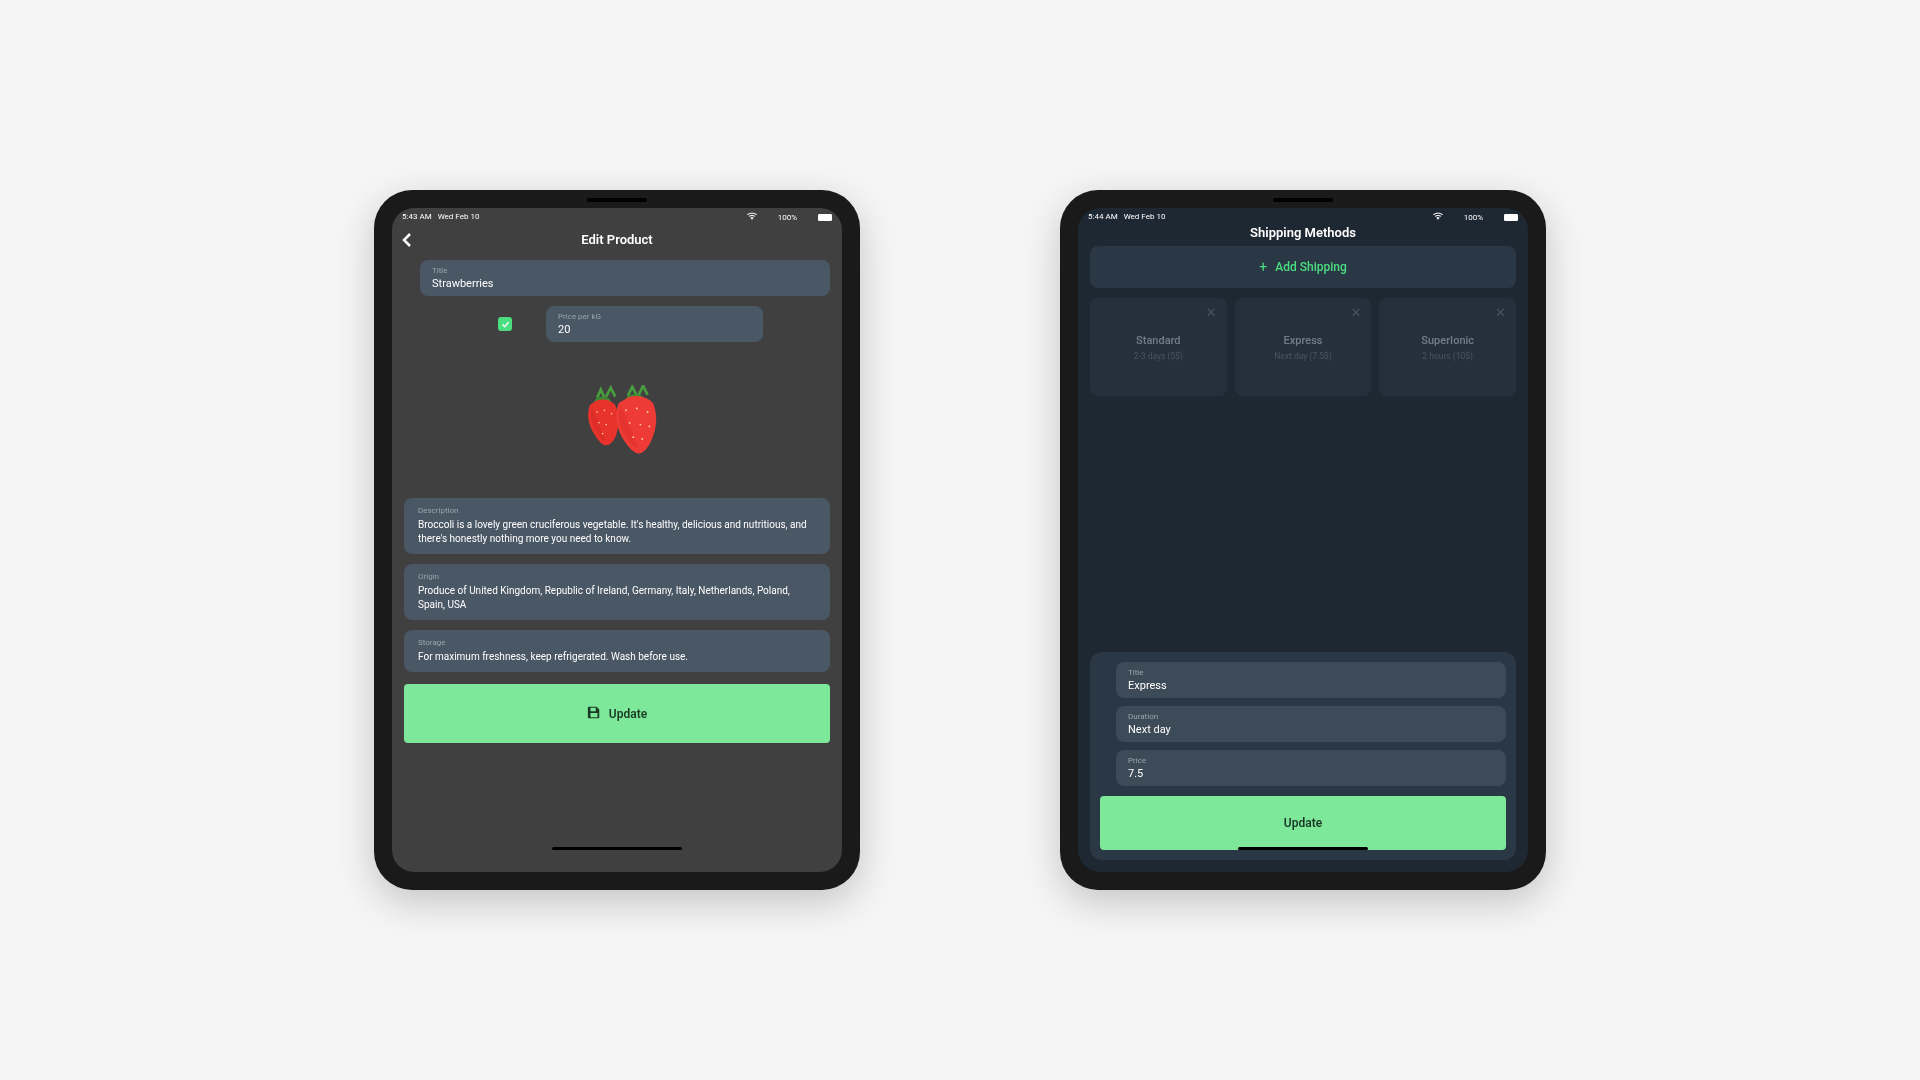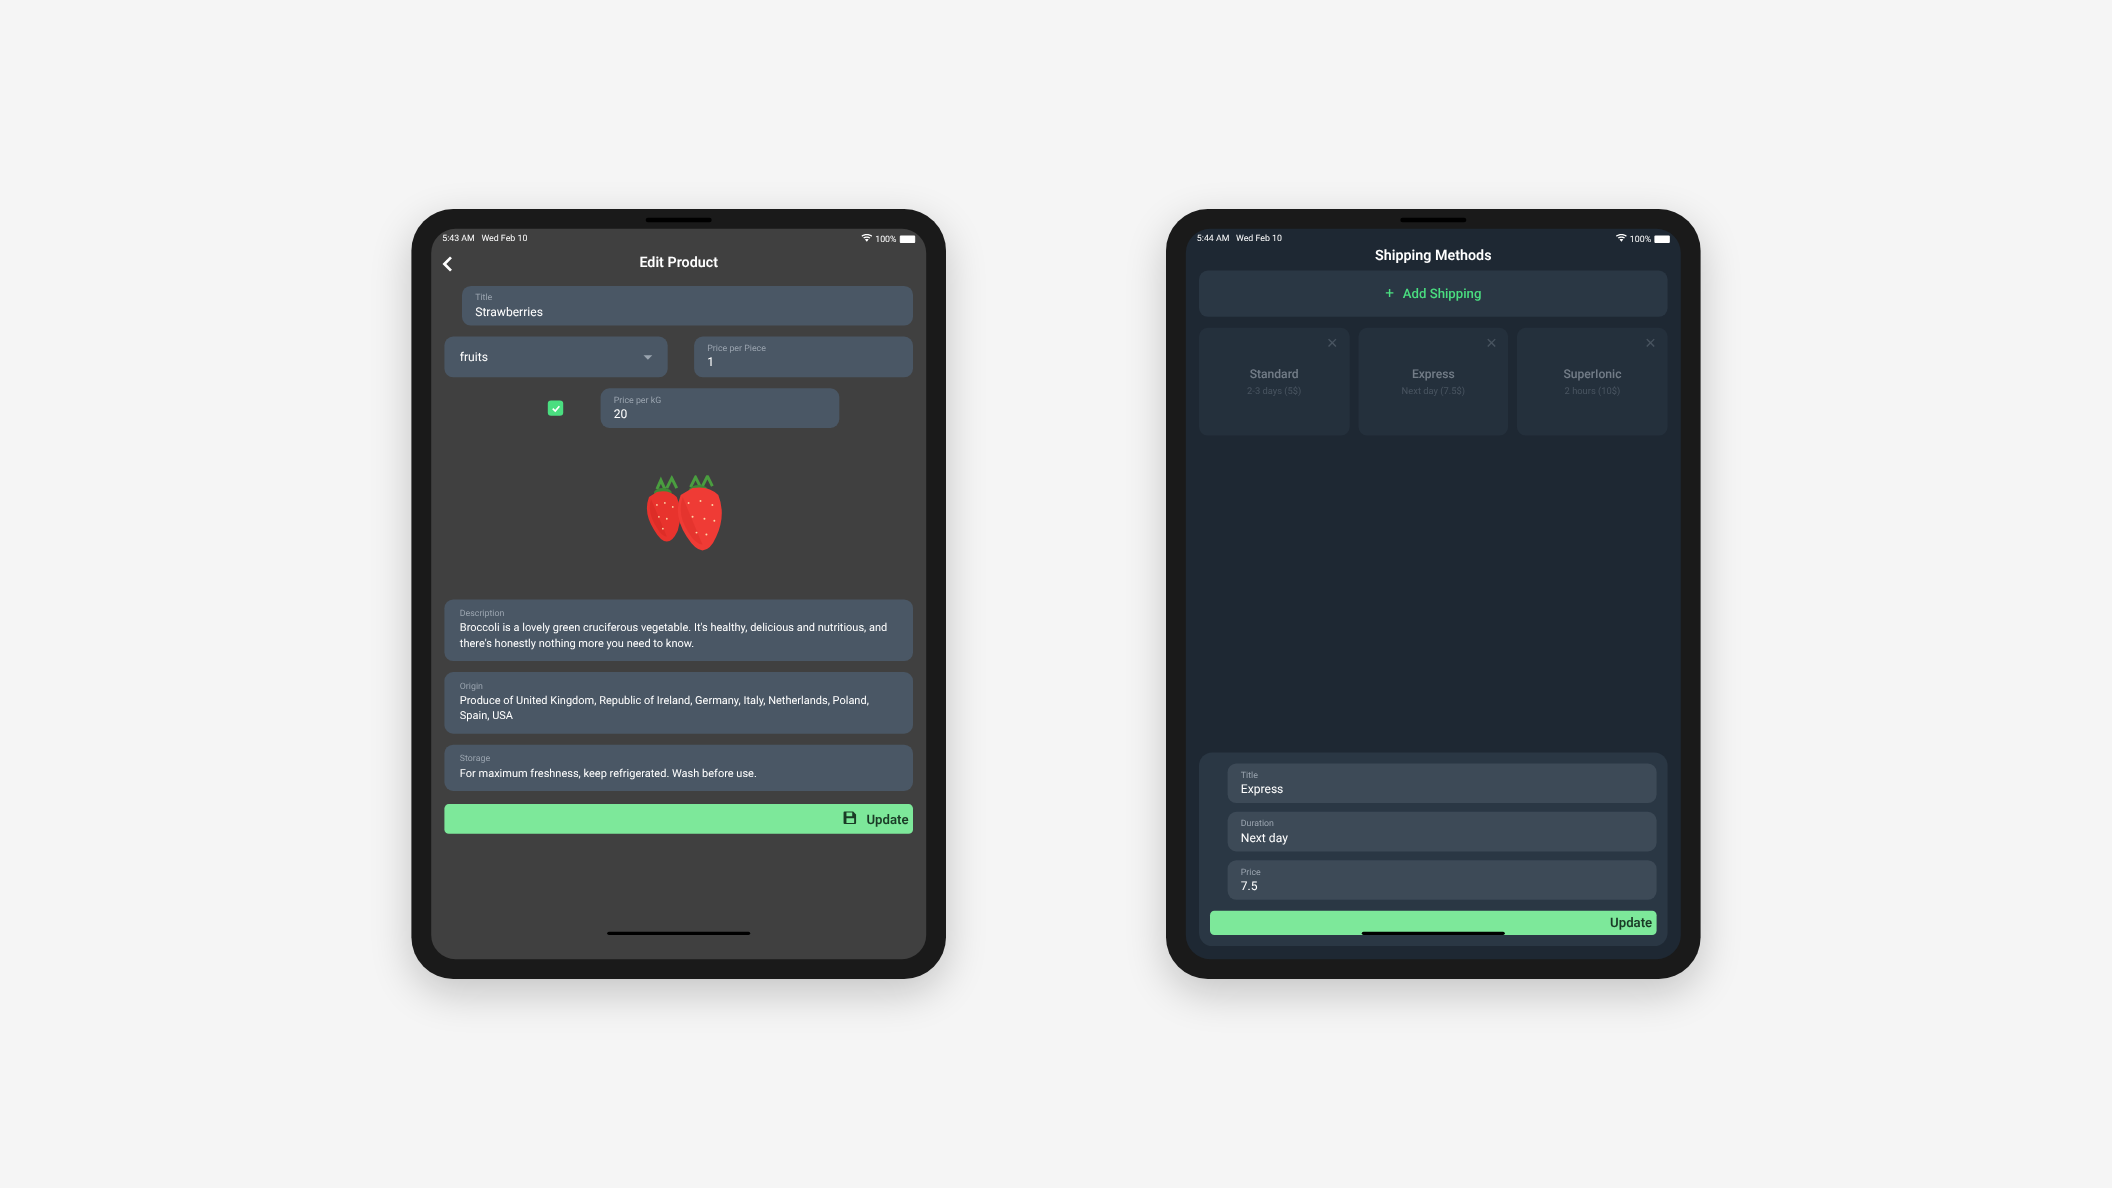--- a/index.html
+++ b/index.html
@@ -16,21 +16,21 @@
       width: 60px; height: 4px; background: #000; border-radius: 2px;
     }
     .screen {
       width: 100%; height: 100%; background: #404040; border-radius: 22px; overflow: hidden;
       display: flex; flex-direction: column; position: relative;
     }
     .screen-dark { background: #1e2833; }
     
     .status-bar { display: flex; justify-content: space-between; padding: 4px 10px 2px; font-size: 8px; color: #fff; }
     .status-left { display: flex; gap: 6px; }
-    .status-right { display: flex; gap: 3px; align-items: center; }
+    .status-right { display: flex; gap: 21px; align-items: center; }
     .wifi-icon { width: 10px; height: 8px; }
     .battery-icon { width: 14px; height: 7px; border: 1px solid #fff; border-radius: 1px; background: #fff; }
     
     .nav-header { display: flex; align-items: center; padding: 8px 10px; position: relative; }
     .back-chevron { width: 10px; height: 14px; color: #fff; cursor: pointer; }
     .nav-title { position: absolute; left: 0; right: 0; text-align: center; color: #fff; font-size: 13px; font-weight: 600; pointer-events: none; }
     
     .content { flex: 1; padding: 6px 12px 12px; display: flex; flex-direction: column; gap: 10px; overflow-y: auto; }
     
     .field { background: #4a5765; border-radius: 8px; padding: 6px 12px; margin-left: 16px; }
@@ -49,21 +49,21 @@
     .checkbox svg { width: 9px; height: 9px; }
     .checkbox-row .field { width: 217px; }
     
     .product-image { display: flex; justify-content: center; align-items: center; height: 120px; margin: 8px 0; }
     .strawberry { width: 90px; height: 70px; position: relative; }
     
     .textarea-field { background: #4a5765; border-radius: 8px; padding: 8px 14px; }
     .textarea-label { font-size: 8px; color: #9aa4af; margin-bottom: 3px; }
     .textarea-value { font-size: 10px; color: #fff; line-height: 1.4; }
     
-    .update-btn { background: #7de89a; border-radius: 4px; padding: 4px; display: flex; align-items: center; justify-content: flex-end; gap: 8px; cursor: pointer; margin-top: 2px; }
+    .update-btn { background: #7de89a; border-radius: 4px; padding: 20px; display: flex; align-items: center; justify-content: center; gap: 8px; cursor: pointer; margin-top: 2px; }
     .update-btn-text { color: #1a3a26; font-size: 12px; font-weight: 600; }
     .save-icon { width: 14px; height: 14px; }
     
     .home-indicator { position: absolute; bottom: 22px; left: 50%; transform: translateX(-50%); width: 130px; height: 3px; background: #000; border-radius: 2px; }
     
     .add-shipping-btn { background: #2a3744; border-radius: 8px; padding: 14px; display: flex; align-items: center; justify-content: center; gap: 8px; cursor: pointer; }
     .add-shipping-text { color: #4ade80; font-size: 12px; font-weight: 500; }
     .plus-icon { color: #4ade80; font-size: 14px; line-height: 1; }
     
     .shipping-cards { display: flex; gap: 8px; }
@@ -107,30 +107,20 @@
       </span>
       <div class="nav-title">Edit Product</div>
     </div>
 
     <div class="content">
       <div class="field">
         <div class="field-label">Title</div>
         <div class="field-value">Strawberries</div>
       </div>
 
-      <div class="row">
-        <div class="select-field">
-          <span class="select-value">fruits</span>
-          <span class="chevron-down"></span>
-        </div>
-        <div class="field">
-          <div class="field-label">Price per Piece</div>
-          <div class="field-value">1</div>
-        </div>
-      </div>
 
       <div class="checkbox-row">
         <div class="checkbox">
           <svg viewBox="0 0 12 12" fill="none" stroke="#fff" stroke-width="2">
               <path d="M2 6 L5 9 L10 3"></path>
             </svg>
         </div>
         <div class="field">
           <div class="field-label">Price per kG</div>
           <div class="field-value">20</div>

